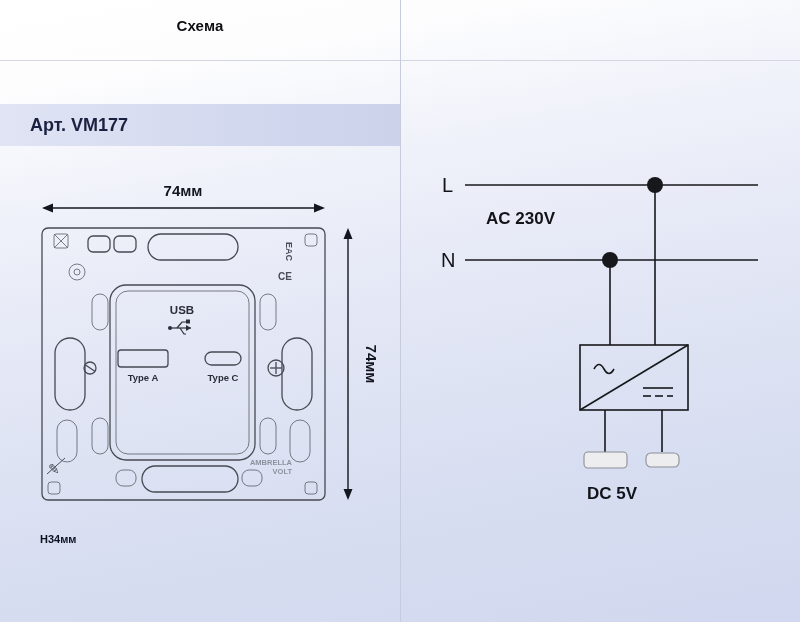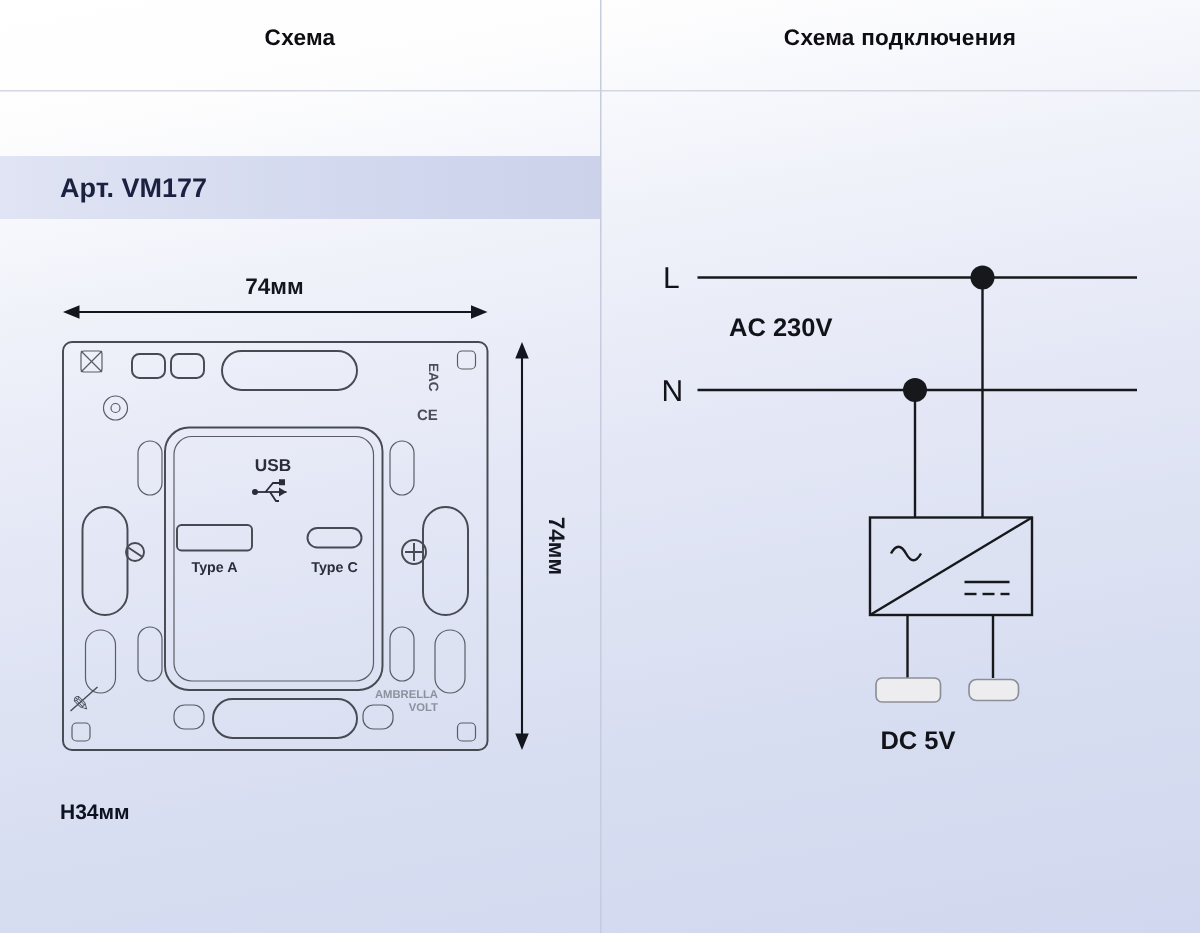--- a/index.html
+++ b/index.html
@@ -13,38 +13,37 @@
     width:400px; text-align:center; top:17px;
     font-size:15px; font-weight:700; color:#0d0d12; letter-spacing:.2px;
   }
   #h-divider{top:60px; left:0; width:800px; height:1px; background:#d4d6e2;}
   #v-divider{top:0; left:400px; width:1px; height:622px; background:#c6cbdd;}
   #article-band{
     top:104px; left:0; width:400px; height:42px;
     background:linear-gradient(90deg,#e0e4f4 0%,#d2d8ee 60%,#cbd2ea 100%);
   }
   #article-band .txt{
-    line-height:42px; padding-left:40px; font-size:18px; font-weight:700; color:#1b2140;
+    line-height:42px; padding-left:30px; font-size:18px; font-weight:700; color:#1b2140;
   }
-  #dim-depth{left:40px; top:533px; font-size:14px; font-weight:700; color:#0e1220;}
+  #dim-depth{left:40px; top:533px; font-size:11px; font-weight:700; color:#0e1220;}
   svg text{font-family:"Liberation Sans", sans-serif;}
   .dim-text{font-size:15px; font-weight:700; fill:#14161f;}
   .draw{stroke:#474a52; stroke-width:1.3; fill:none;}
   .draw-thin{stroke:#5a5d66; stroke-width:.8; fill:none;}
   .wire{stroke:#17181c; stroke-width:1.6; fill:none;}
   .wire-lbl{font-size:20px; fill:#121318;}
   .wire-sub{font-size:17px; font-weight:600; fill:#121318;}
 </style>
 </head>
 <body>
 
 <div id="stage">
 
   <div class="abs col-title" style="left:0;">Схема</div>
-  <div class="abs col-title" style="left:400px;">Схема подключения</div>
   <div class="abs" id="h-divider"></div>
   <div class="abs" id="v-divider"></div>
 
   <div class="abs" id="article-band">
     <div class="txt">Арт. VM177</div>
   </div>
 
   <svg class="abs" style="left:30px; top:168px;" width="350" height="400" viewBox="0 0 350 400">
 
     <g>

